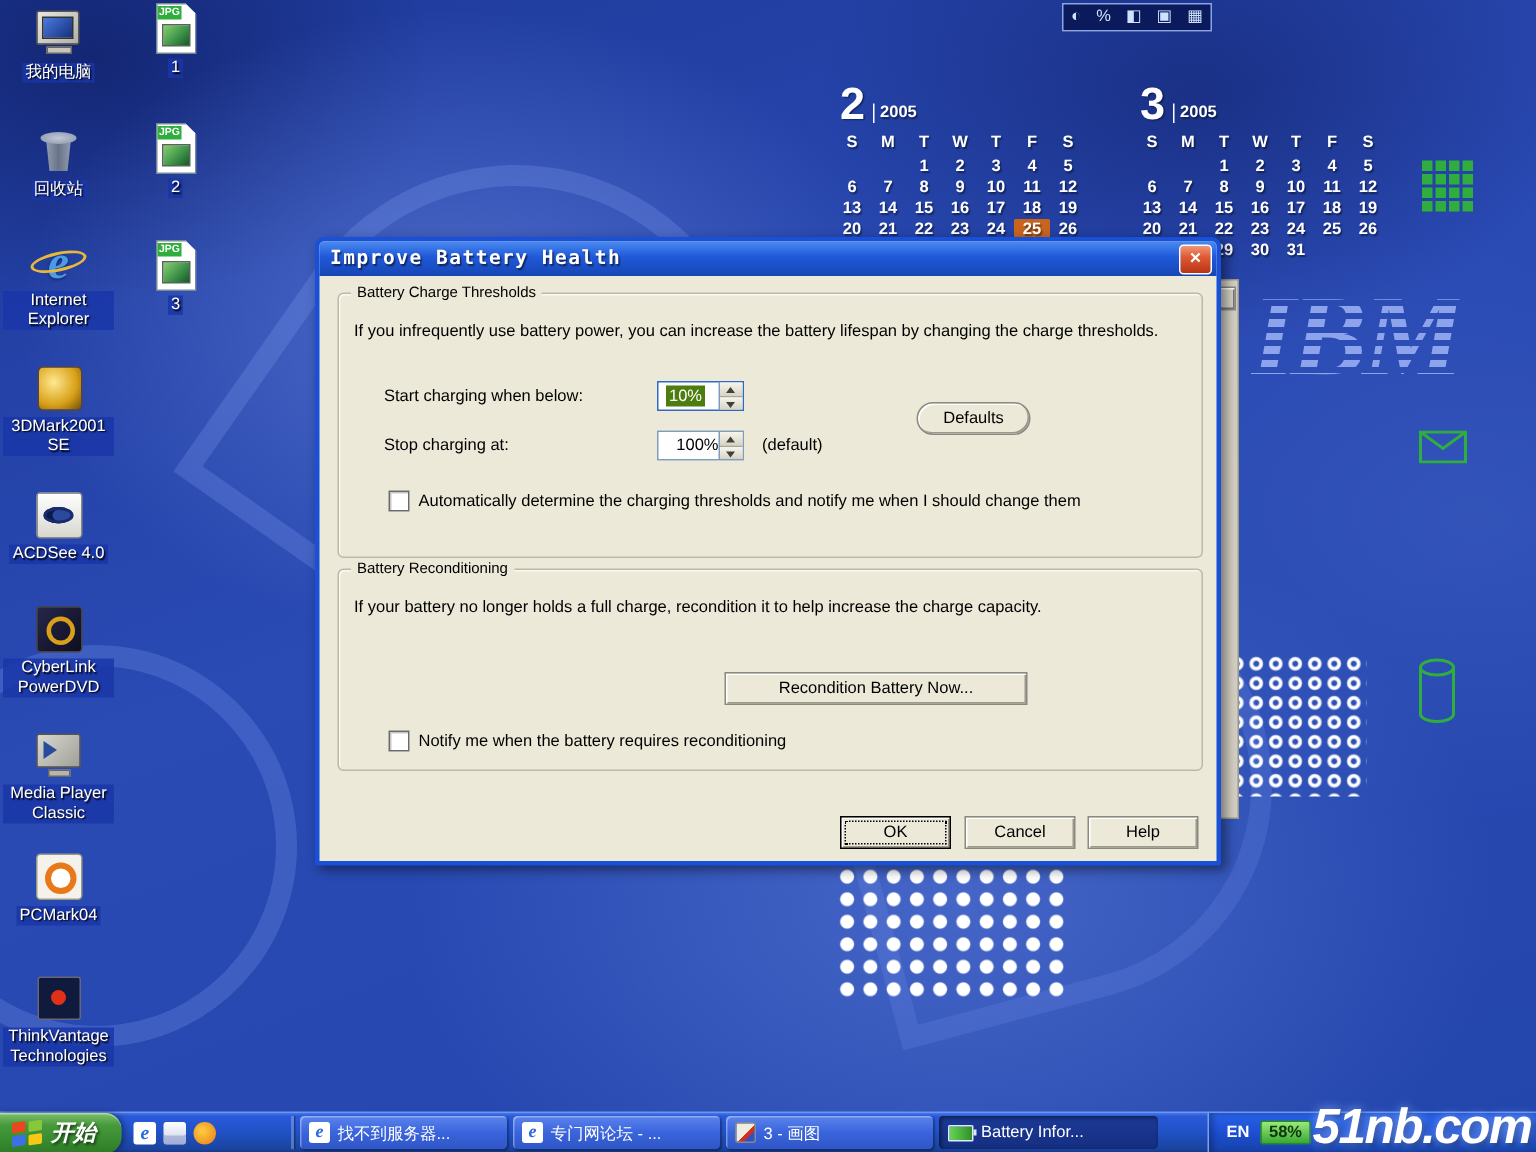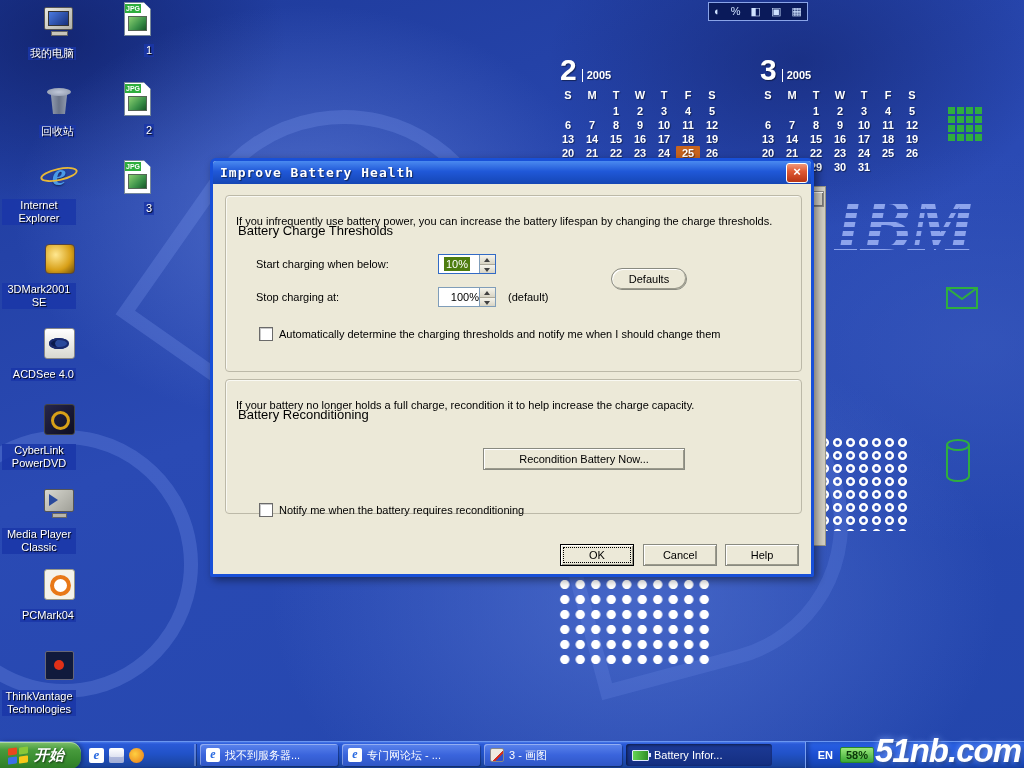--- a/index.html
+++ b/index.html
@@ -45,21 +45,21 @@
   
   .calendar { position:absolute; color:#fff; width:172px; z-index:2; text-shadow:1px 1px 1px rgba(0,0,0,.45); }
   .cal-header { display:flex; align-items:flex-end; gap:5px; height:30px; margin-left:4px; }
   .cal-month { font-size:30px; font-weight:bold; line-height:28px; }
   .cal-year { font-size:11px; font-weight:bold; border-left:1px solid #fff; padding-left:4px; line-height:13px; margin-bottom:2px; }
   .cal-grid { display:grid; grid-template-columns:repeat(7,24px); margin-top:5px; }
   .cal-head { font-size:11px; font-weight:bold; text-align:center; height:15px; }
   .cal-cell { font-size:11px; font-weight:bold; text-align:center; height:14px; line-height:14px; }
   .cal-cell.hl { background:#c8641e; border-radius:1px; }
   
-  .dicon { position:absolute; width:74px; display:flex; flex-direction:column; align-items:flex-end; gap:8px; z-index:2; }
+  .dicon { position:absolute; width:74px; display:flex; flex-direction:column; align-items:center; gap:3px; z-index:2; }
   .art { width:34px; height:34px; position:relative; }
   .lbl { font-size:11px; color:#fff; text-align:center; line-height:13px; background:rgba(26,54,168,.85); padding:0 2px; max-width:74px; text-shadow:1px 1px 1px #000; }
   .art-computer::before { content:""; position:absolute; left:2px; top:2px; width:27px; height:21px;
     background:linear-gradient(135deg,#e8e8e0,#b0b0a8); border:1px solid #555; border-radius:2px; }
   .art-computer::after { content:""; position:absolute; left:6px; top:6px; width:19px; height:13px;
     background:linear-gradient(135deg,#4a7ae0,#16307c); border:1px solid #333; }
   .art-computer .stand { position:absolute; left:9px; top:26px; width:15px; height:3px; background:#c8c5ba; border:1px solid #666; }
   .art-recycle::before { content:""; position:absolute; left:7px; top:9px; width:20px; height:22px;
     background:linear-gradient(90deg,#9aa4b8,#6a7488 50%,#9aa4b8); clip-path:polygon(8% 0,92% 0,80% 100%,20% 100%); }
   .art-recycle::after { content:""; position:absolute; left:5px; top:5px; width:24px; height:8px;
@@ -95,21 +95,21 @@
   .dialog { position:absolute; left:210px; top:158px; width:604px; height:419px; box-sizing:border-box;
     background:#ece9d8; border:3px solid #1850d8; border-radius:6px 6px 2px 2px;
     box-shadow:3px 3px 8px rgba(0,0,0,.45); z-index:10; }
   .title-bar { height:23px; background:linear-gradient(180deg,#4a8af0 0%, #2058d8 45%, #1546b4 100%);
     border-radius:3px 3px 0 0; display:flex; align-items:center; padding:0 3px 0 7px; }
   .title-text { flex:1; color:#fff; font-family:"DejaVu Sans Mono", monospace; font-weight:bold; font-size:13px; letter-spacing:1px; text-shadow:1px 1px 1px rgba(0,0,0,.55); }
   .close-btn { width:20px; height:18px; background:linear-gradient(180deg,#f09878 0%, #e05a34 40%, #b83414 100%);
     border:1px solid #fff; border-radius:3px; color:#fff; font-size:13px; line-height:16px; text-align:center; font-weight:bold; cursor:default; }
   .dialog-body { position:absolute; left:0; top:23px; right:0; bottom:0; font-size:11px; color:#000; }
   .groupbox { position:absolute; border:1px solid #bcb9a8; border-radius:4px; box-shadow:inset 1px 1px 0 rgba(255,255,255,.7); }
-  .gb-label { position:absolute; top:-7px; left:8px; background:#ece9d8; padding:0 4px; font-size:13px; line-height:13px;margin-top:35px; }
+  .gb-label { position:absolute; top:-7px; left:8px; background:#ece9d8; padding:0 4px; font-size:10px; line-height:13px; }
   .gb-desc { position:absolute; left:10px; top:18px; right:14px; line-height:14px; }
   .fld-label { position:absolute; line-height:13px; }
   .spin { position:absolute; width:58px; height:20px; background:#fff; border:1px solid #7f9db9; box-sizing:border-box; display:flex; }
   .spin-value { flex:1; font-size:11px; line-height:18px; padding-left:5px; white-space:nowrap; }
   .spin-value .sel { background:#4d7c0f; color:#fff; padding:1px 2px; }
   .spin-btns { width:15px; display:flex; flex-direction:column; border-left:1px solid #7f9db9; }
   .spin-btn { flex:1; background:linear-gradient(#f6f4ec,#d8d4c4); border-bottom:1px solid #aca899; position:relative; }
   .spin-btn.down { border-bottom:none; }
   .spin-btn::after { content:""; position:absolute; left:4px; border-left:3px solid transparent; border-right:3px solid transparent; }
   .spin-btn.up::after { top:3px; border-bottom:4px solid #404040; }
@@ -383,21 +383,21 @@
         <div class="checkbox-row" style="left:33px; top:131px; width:520px;">
           <span class="checkbox-box"></span>
           <span>Automatically determine the charging thresholds and notify me when I should change them</span>
         </div>
       </div>
 
       <div class="groupbox" style="left:12px; top:195px; width:575px; height:133px;">
         <span class="gb-label">Battery Reconditioning</span>
         <div class="gb-desc">If your battery no longer holds a full charge, recondition it to help increase the charge capacity.</div>
         <div class="xp-btn" style="left:257px; top:68px; width:202px;">Recondition Battery Now...</div>
-        <div class="checkbox-row" style="left:33px; top:107px; width:520px;margin-top:16px;">
+        <div class="checkbox-row" style="left:33px; top:107px; width:520px;">
           <span class="checkbox-box"></span>
           <span>Notify me when the battery requires reconditioning</span>
         </div>
       </div>
 
       <div class="xp-btn default-btn" style="left:347px; top:360px; width:74px;">OK</div>
       <div class="xp-btn" style="left:430px; top:360px; width:74px;">Cancel</div>
       <div class="xp-btn" style="left:512px; top:360px; width:74px;">Help</div>
     </div>
   </div>

